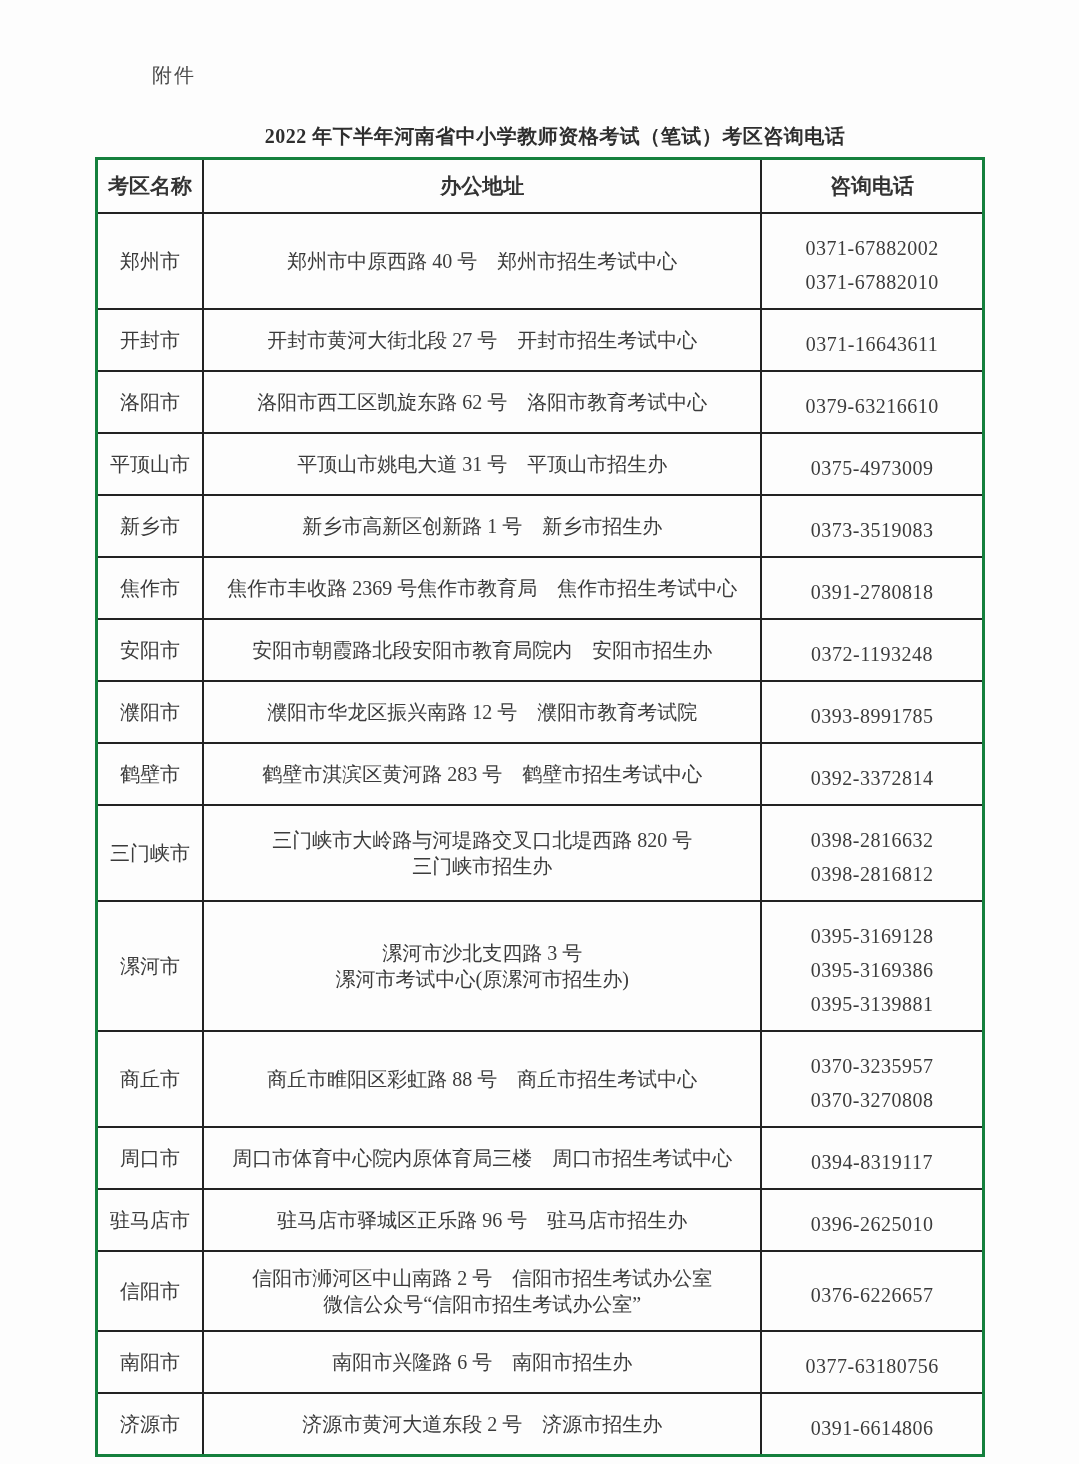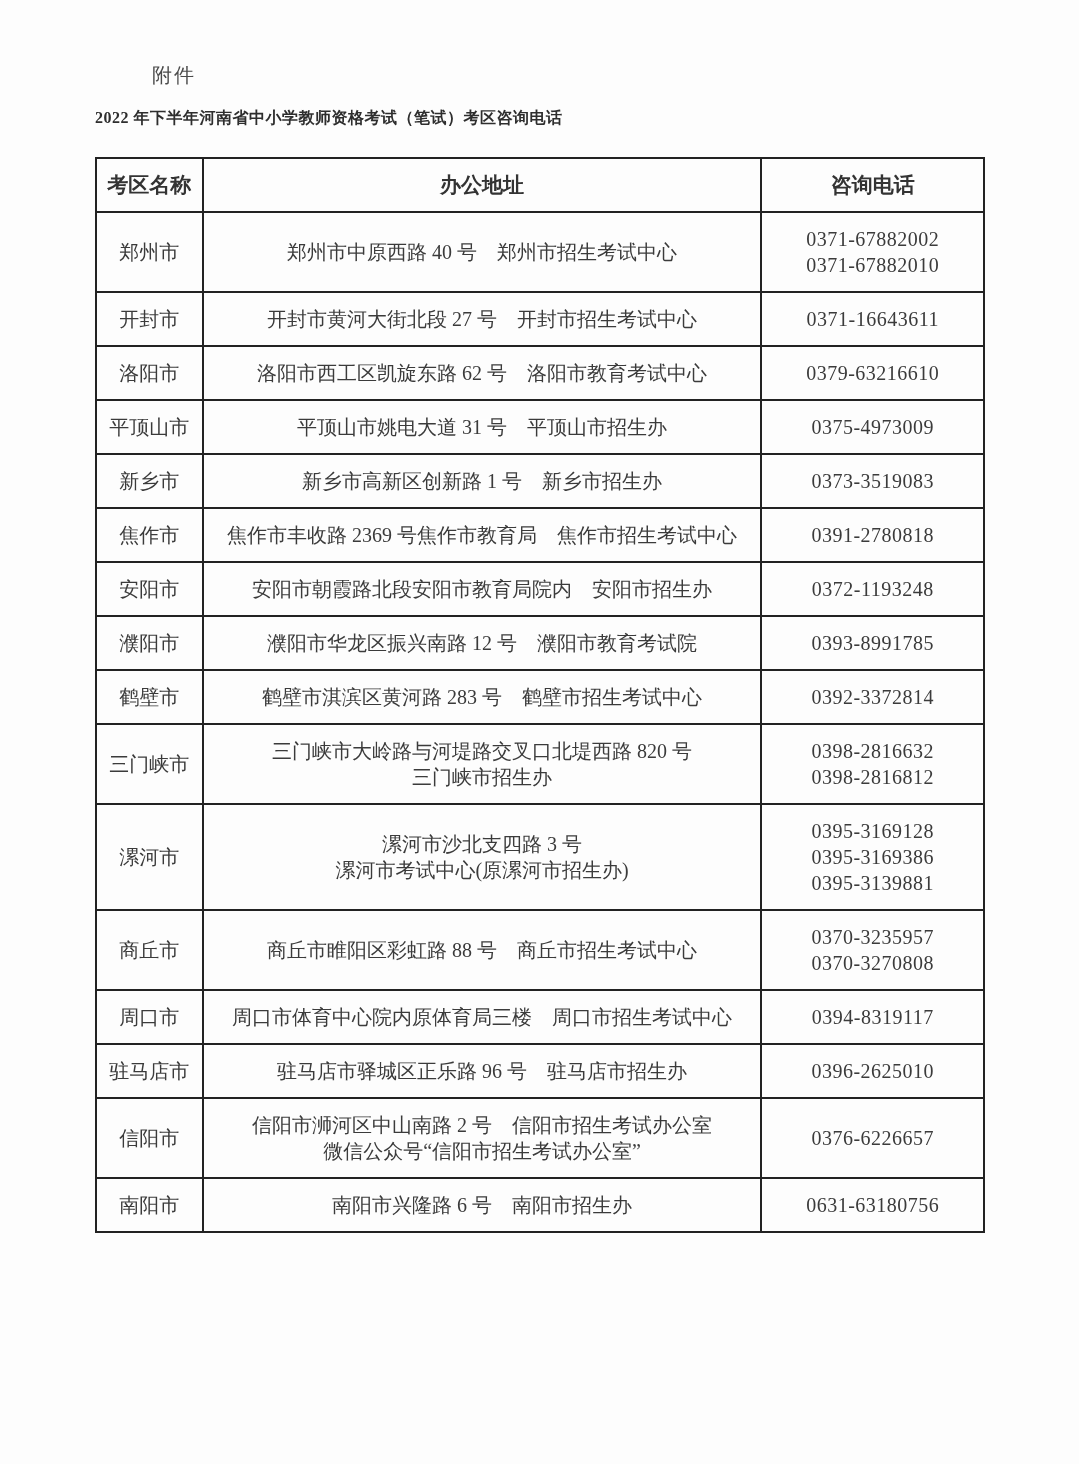--- a/index.html
+++ b/index.html
@@ -23,23 +23,23 @@
     top: 62px;
     font-size: 20px;
     color: #4a4a4a;
     letter-spacing: 2px;
   }
   .title {
     position: absolute;
     top: 108px;
     left: 95px;
     width: 890px;
-    margin: 0;
-    text-align: left;
-    font-size: 16px;
+    margin: 15px;
+    text-align: center;
+    font-size: 20px;
     font-weight: bold;
     color: #2e2e2e;
     letter-spacing: 0.5px;
   }
   table.contact-table {
     position: absolute;
     top: 157px;
     left: 95px;
     width: 890px;
     border-collapse: collapse;
@@ -49,31 +49,31 @@
   .contact-table th,
   .contact-table td {
     border: 2px solid #222222;
     text-align: center;
     vertical-align: middle;
     padding: 13px 6px;
     font-size: 20px;
     line-height: 26px;
     color: #3b3b3b;
   }
-  .contact-table { border: 1px solid #15803d; }
+  .contact-table { border: 3px solid #15803d; }
   .contact-table th {
     font-weight: bold;
     font-size: 21px;
     color: #333333;
   }
   .col-area  { width: 94px; padding-left: 2px; padding-right: 2px; }
   .col-addr  { width: 492px; }
   .col-phone { width: 196px; font-family: Liberation Serif, serif; }
   .line { display: block; }
-  td.col-phone .line { letter-spacing: 0.5px; }
+  td.col-phone .line { letter-spacing: 0.5px; margin-top: 8px; }
 </style>
 </head>
 <body>
 
 <div class="page">
   <div class="attachment">附件</div>
 
   <h1 class="title">2022 年下半年河南省中小学教师资格考试（笔试）考区咨询电话</h1>
 
   <table class="contact-table">
@@ -227,18 +227,27 @@
           <td class="col-phone">
             <div class="line">0376-6226657</div>
           </td>
         </tr>
         <tr>
           <td class="col-area">南阳市</td>
           <td class="col-addr">
             <div class="line">南阳市兴隆路 6 号　南阳市招生办</div>
           </td>
           <td class="col-phone">
-            <div class="line">0631-63180756</div>
+            <div class="line">0377-63180756</div>
+          </td>
+        </tr>
+        <tr>
+          <td class="col-area">济源市</td>
+          <td class="col-addr">
+            <div class="line">济源市黄河大道东段 2 号　济源市招生办</div>
+          </td>
+          <td class="col-phone">
+            <div class="line">0391-6614806</div>
           </td>
         </tr>
       </tbody>
   </table>
 </div>
 
 </body></html>

